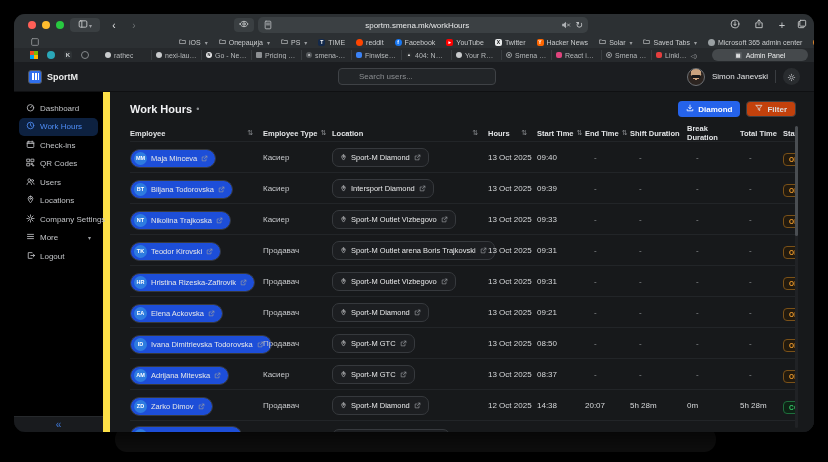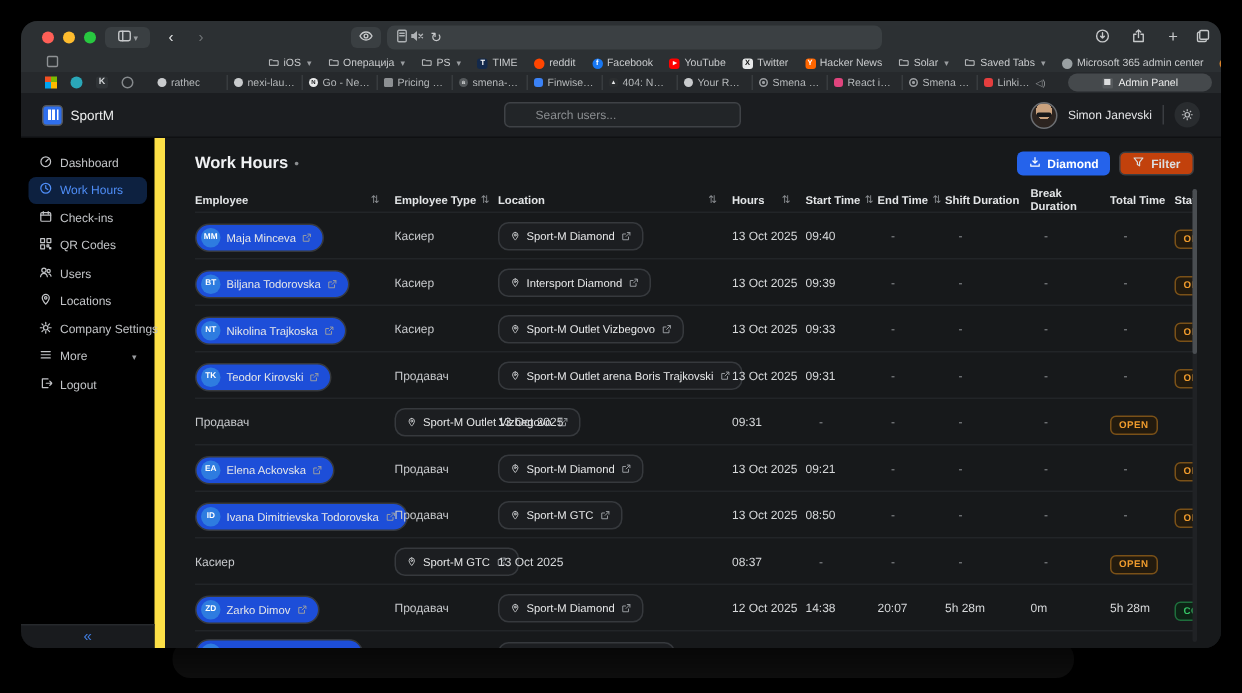--- a/index.html
+++ b/index.html
@@ -32,21 +32,21 @@
     display:flex;align-items:center;justify-content:center;gap:4px;color:#eceded;font-size:7px}
   .fav{display:inline-block;flex:none}
 
   
   .app{position:absolute;top:48px;left:0;right:0;bottom:0;display:flex;flex-direction:column;background:#17191b}
   .appheader{height:30px;display:flex;align-items:center;background:#1b1d20;border-bottom:1px solid #0f1012;padding:0 14px;flex:none}
   .logo{width:14px;height:14px;border-radius:3px;background:#2f6fed;border:1px solid #55585c;
     display:flex;align-items:center;justify-content:center;margin-right:5px}
   .logo i{display:block;width:7px;height:7px;background:
     linear-gradient(90deg,#fff 0 2px,transparent 2px 3px,#fff 3px 5px,transparent 5px 6px,#fff 6px 7px)}
-  .brand{font-size:9px;font-weight:normal;color:#eceded}
+  .brand{font-size:9px;font-weight:bold;color:#eceded}
   .search{margin-left:260px;width:158px;height:17px;background:#222528;border:1px solid #3f4246;border-radius:4px;
     color:#cfd1d3;font-size:8px;padding:0 20px;outline:none;font-family:"Liberation Sans",sans-serif}
   .search::placeholder{color:#8b8e91}
   .hdr-right{margin-left:auto;display:flex;align-items:center;gap:7px}
   .avatar-img{width:18px;height:18px;border-radius:50%;border:1px solid #6b6e72;
     background:radial-gradient(circle at 50% 32%,#caa27e 0 40%,#2c2420 41% 100%);position:relative}
   .avatar-img::after{content:"";position:absolute;left:3px;top:6px;width:10px;height:3px;border-radius:2px;background:#17181a}
   .uname{font-size:8px;color:#e3e4e6}
   .hdr-sep{width:1px;height:13px;background:#3a3d41}
   .gearbtn{width:17px;height:17px;border-radius:50%;background:#292c2f;color:#b9bbbe;
@@ -126,20 +126,21 @@
       <span><svg viewBox="0 0 12 12">
             <path d="M1.2 6C2.3 3.9 4 2.8 6 2.8S9.7 3.9 10.8 6C9.7 8.1 8 9.2 6 9.2S2.3 8.1 1.2 6z"></path>
             <circle cx="6" cy="6" r="1.5"></circle>
           </svg></span>
     </div>
     <div class="urlbar">
       <span class="tb-ico" style="color:#aeb1b4"><svg viewBox="0 0 12 12">
             <rect x="2.6" y="1.4" width="6.8" height="9.2" rx="1"></rect>
             <path d="M4.2 3.8h3.6M4.2 5.8h3.6"></path>
           </svg></span>
+      <span class="urltext">sportm.smena.mk/workHours</span>
       <span class="tb-ico" style="color:#aeb1b4;margin-right:4px"><svg viewBox="0 0 12 12">
             <path d="M1.4 4.4h1.8L6 2v8L3.2 7.6H1.4z" fill="currentColor" stroke="none"></path>
             <path d="M7.6 4.6 10.4 7.4M10.4 4.6 7.6 7.4"></path>
           </svg></span>
       <span style="color:#c9cbcd;font-size:9px">↻</span>
     </div>
     <div class="tb-btn tb-ico" style="left:712px;width:18px;color:#c7c9cb">
       <span><svg viewBox="0 0 12 12">
             <circle cx="6" cy="6" r="4.7"></circle>
             <path d="M6 3.4v4.2M4.5 6.2 6 7.7l1.5-1.5"></path>
@@ -593,20 +594,29 @@
                   </span></div>
                 <div class="c-txt">13 Oct 2025</div>
                 <div class="c-txt">09:31</div>
                 <div class="c-txt dash">-</div>
                 <div class="c-txt dash">-</div>
                 <div class="c-txt dash">-</div>
                 <div class="c-txt dash">-</div>
                 <div><span class="badge open">OPEN</span></div>
               </div>
               <div class="trow row">
+                <div><span class="emp-chip">
+                    <span class="avatar">HR</span>
+                    <span>Hristina Rizeska-Zafirovik</span>
+                    <span class="cellic ext">
+                      <svg viewBox="0 0 12 12">
+                        <path d="M7.2 1.8h3v3M10 2 5.8 6.2M8.6 6.8V10H2V3.4h3.2"></path>
+                      </svg>
+                    </span>
+                  </span></div>
                 <div class="c-type">Продавач</div>
                 <div><span class="loc-chip">
                     <span class="cellic pin">
                       <svg viewBox="0 0 12 12">
                         <path d="M6 1.6a3.1 3.1 0 0 1 3.1 3.1C9.1 7 6 10.4 6 10.4S2.9 7 2.9 4.7A3.1 3.1 0 0 1 6 1.6z"></path>
                         <circle cx="6" cy="4.7" r="1.1"></circle>
                       </svg>
                     </span>
                     <span>Sport-M Outlet Vizbegovo</span>
                     <span class="cellic ext">
@@ -683,20 +693,29 @@
                   </span></div>
                 <div class="c-txt">13 Oct 2025</div>
                 <div class="c-txt">08:50</div>
                 <div class="c-txt dash">-</div>
                 <div class="c-txt dash">-</div>
                 <div class="c-txt dash">-</div>
                 <div class="c-txt dash">-</div>
                 <div><span class="badge open">OPEN</span></div>
               </div>
               <div class="trow row">
+                <div><span class="emp-chip">
+                    <span class="avatar">AM</span>
+                    <span>Adrijana Mitevska</span>
+                    <span class="cellic ext">
+                      <svg viewBox="0 0 12 12">
+                        <path d="M7.2 1.8h3v3M10 2 5.8 6.2M8.6 6.8V10H2V3.4h3.2"></path>
+                      </svg>
+                    </span>
+                  </span></div>
                 <div class="c-type">Касиер</div>
                 <div><span class="loc-chip">
                     <span class="cellic pin">
                       <svg viewBox="0 0 12 12">
                         <path d="M6 1.6a3.1 3.1 0 0 1 3.1 3.1C9.1 7 6 10.4 6 10.4S2.9 7 2.9 4.7A3.1 3.1 0 0 1 6 1.6z"></path>
                         <circle cx="6" cy="4.7" r="1.1"></circle>
                       </svg>
                     </span>
                     <span>Sport-M GTC</span>
                     <span class="cellic ext">

